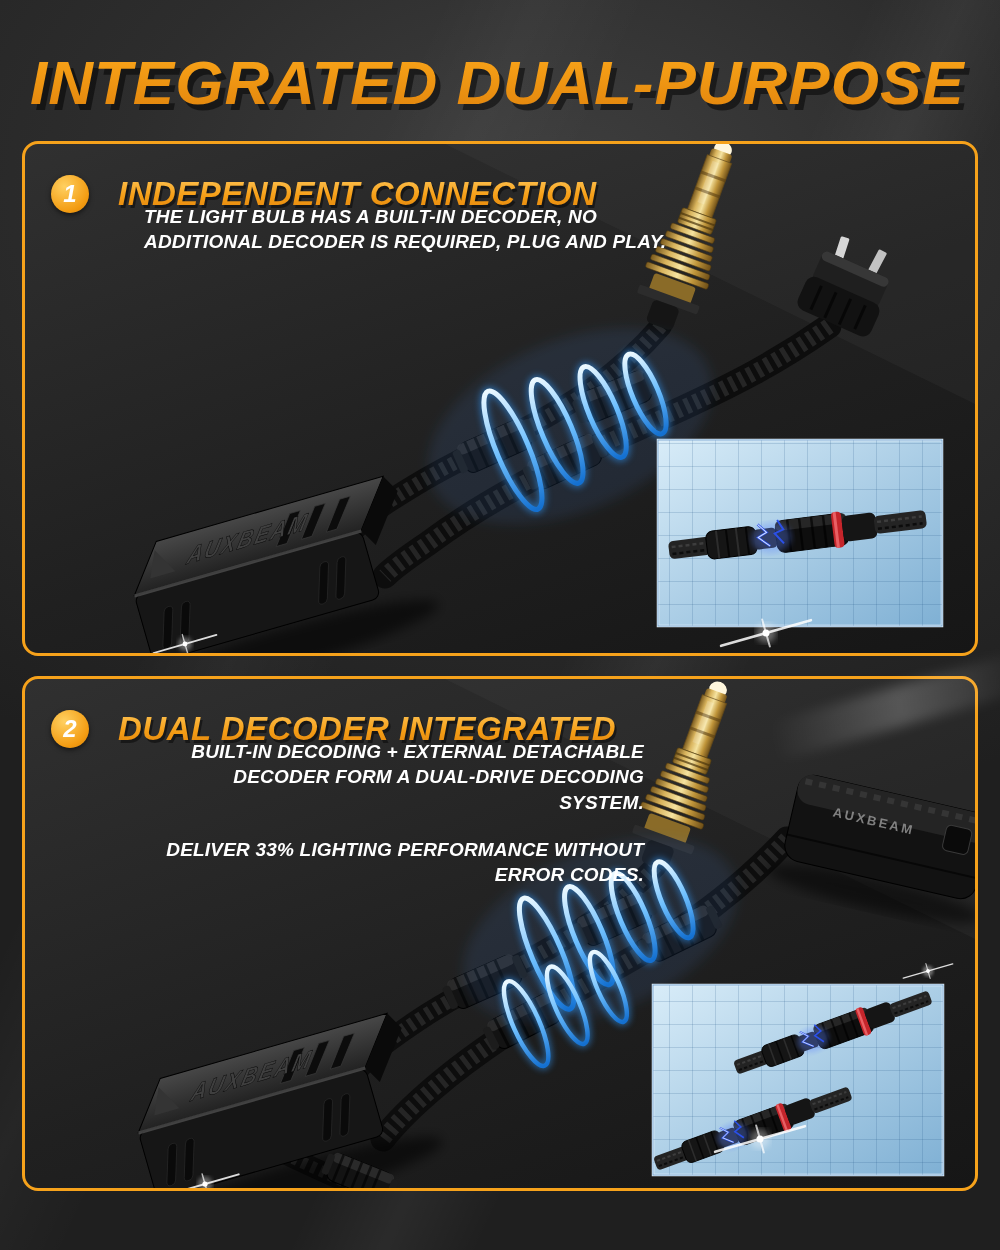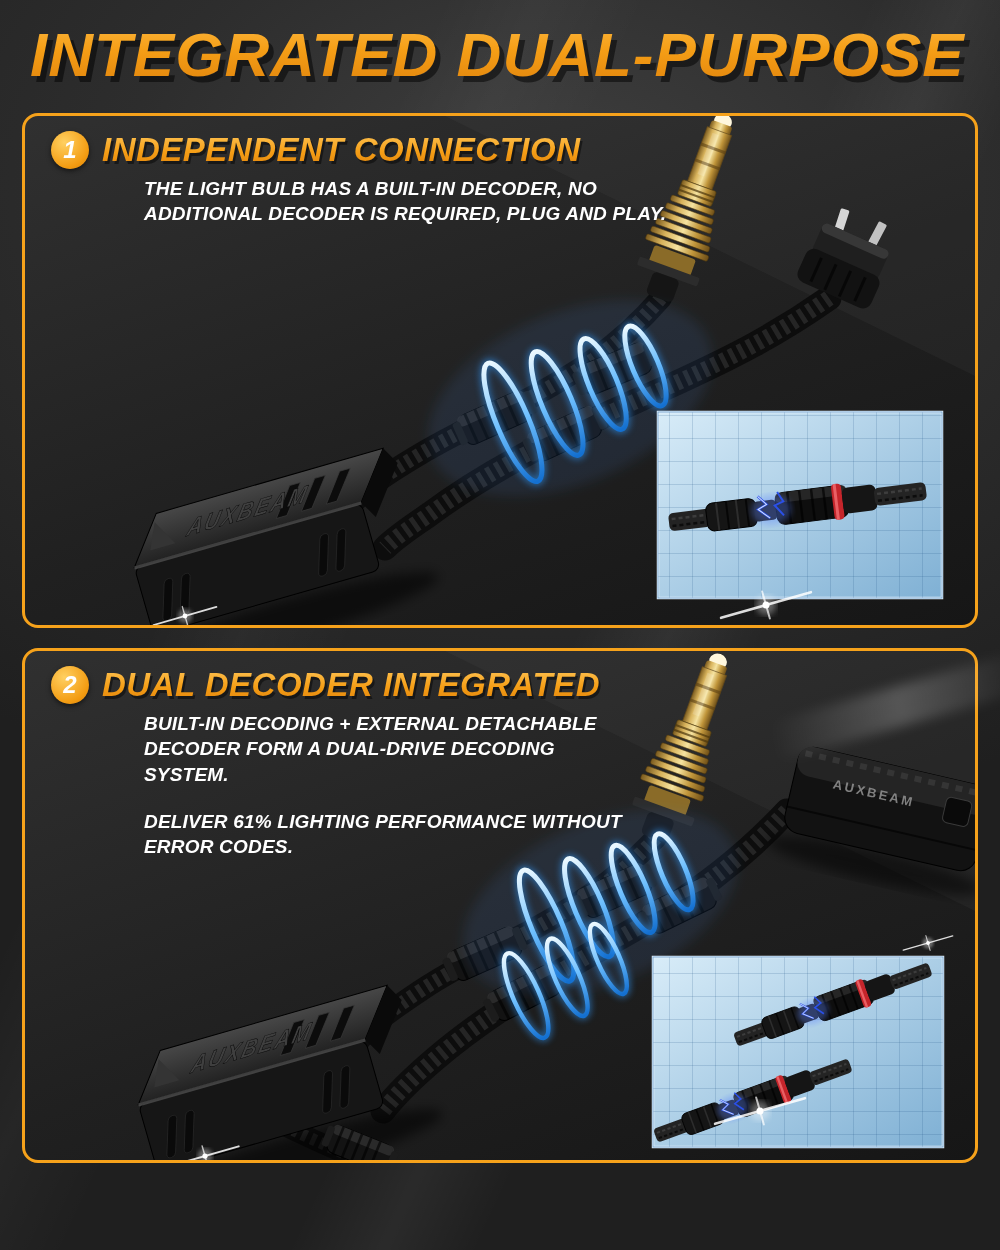--- a/index.html
+++ b/index.html
@@ -18,21 +18,21 @@
   .light-streak{
     position:absolute;right:-30px;top:686px;width:260px;height:40px;z-index:3;
     background:linear-gradient(100deg, transparent, rgba(255,255,255,0.55), transparent);
     transform:rotate(-16deg);filter:blur(6px);opacity:.38;pointer-events:none;
   }
   .page-title{
     position:relative;z-index:2;margin:0;padding:20px 0 0 30px;
     font-style:italic;font-weight:bold;font-size:62px;line-height:1.14;letter-spacing:1px;
     filter:drop-shadow(5px 6px 0 rgba(0,0,0,0.5));
   }
-  .t-line{display:block;}
+  .t-line{display:block;margin-top:28px;}
   .h-grad{color:var(--accent,#f6a21b);}
   @supports ((-webkit-background-clip:text) or (background-clip:text)){
     .h-grad{
       background:linear-gradient(180deg,#ffc75a 0%,#f59e16 55%,#df820c 100%);
       -webkit-background-clip:text;background-clip:text;color:transparent;
     }
   }
   .panel{
     position:relative;width:950px;height:509px;margin:0 auto;z-index:1;
     border:3px solid var(--accent,#f6a21b);border-radius:16px;
@@ -44,29 +44,29 @@
   .art{position:absolute;inset:0;width:100%;height:100%;display:block;z-index:1;}
   .panel-head{position:absolute;left:26px;top:15px;display:flex;align-items:center;gap:13px;z-index:2;}
   .badge{
     width:38px;height:38px;border-radius:50%;flex:0 0 auto;
     background:radial-gradient(circle at 35% 30%,#ffd061,#f39c12 68%,#d87f05);
     display:flex;align-items:center;justify-content:center;
     font-weight:bold;font-style:italic;font-size:24px;color:#ffffff;
     box-shadow:0 2px 5px rgba(0,0,0,0.55);
   }
   .panel-heading{
-    margin:0;font-size:33px;font-style:italic;font-weight:bold;letter-spacing:.5px;
+    margin:16px;font-size:33px;font-style:italic;font-weight:bold;letter-spacing:.5px;
     filter:drop-shadow(2px 3px 0 rgba(0,0,0,0.45));
   }
   .panel-copy{
     position:absolute;left:99px;top:60px;z-index:2;color:#ffffff;
     font-style:italic;font-weight:bold;font-size:19px;line-height:1.35;letter-spacing:.2px;margin-left:20px;
   }
   .panel-1 .panel-copy{width:545px;}
-  .panel-2 .panel-copy{width:500px;}
+  .panel-2 .panel-copy{width:500px;text-align:right;}
   .panel-copy p{margin:0 0 21px 0;}
 </style>
 </head>
 <body>
 
 <h1 class="page-title h-grad">
   <span class="t-line">INTEGRATED DUAL-PURPOSE</span>
 </h1>
 
 <section class="panel panel-1">
@@ -449,15 +449,15 @@
   </svg>
 
   <div class="panel-head">
     <div class="badge">
       <span>2</span>
     </div>
     <h2 class="panel-heading h-grad">DUAL DECODER INTEGRATED</h2>
   </div>
   <div class="panel-copy">
     <p>BUILT-IN DECODING + EXTERNAL DETACHABLE DECODER FORM A DUAL-DRIVE DECODING SYSTEM.</p>
-    <p>DELIVER 61% LIGHTING PERFORMANCE WITHOUT ERROR CODES.</p>
+    <p>DELIVER 33% LIGHTING PERFORMANCE WITHOUT ERROR CODES.</p>
   </div>
 </section>
 
 </body></html>

